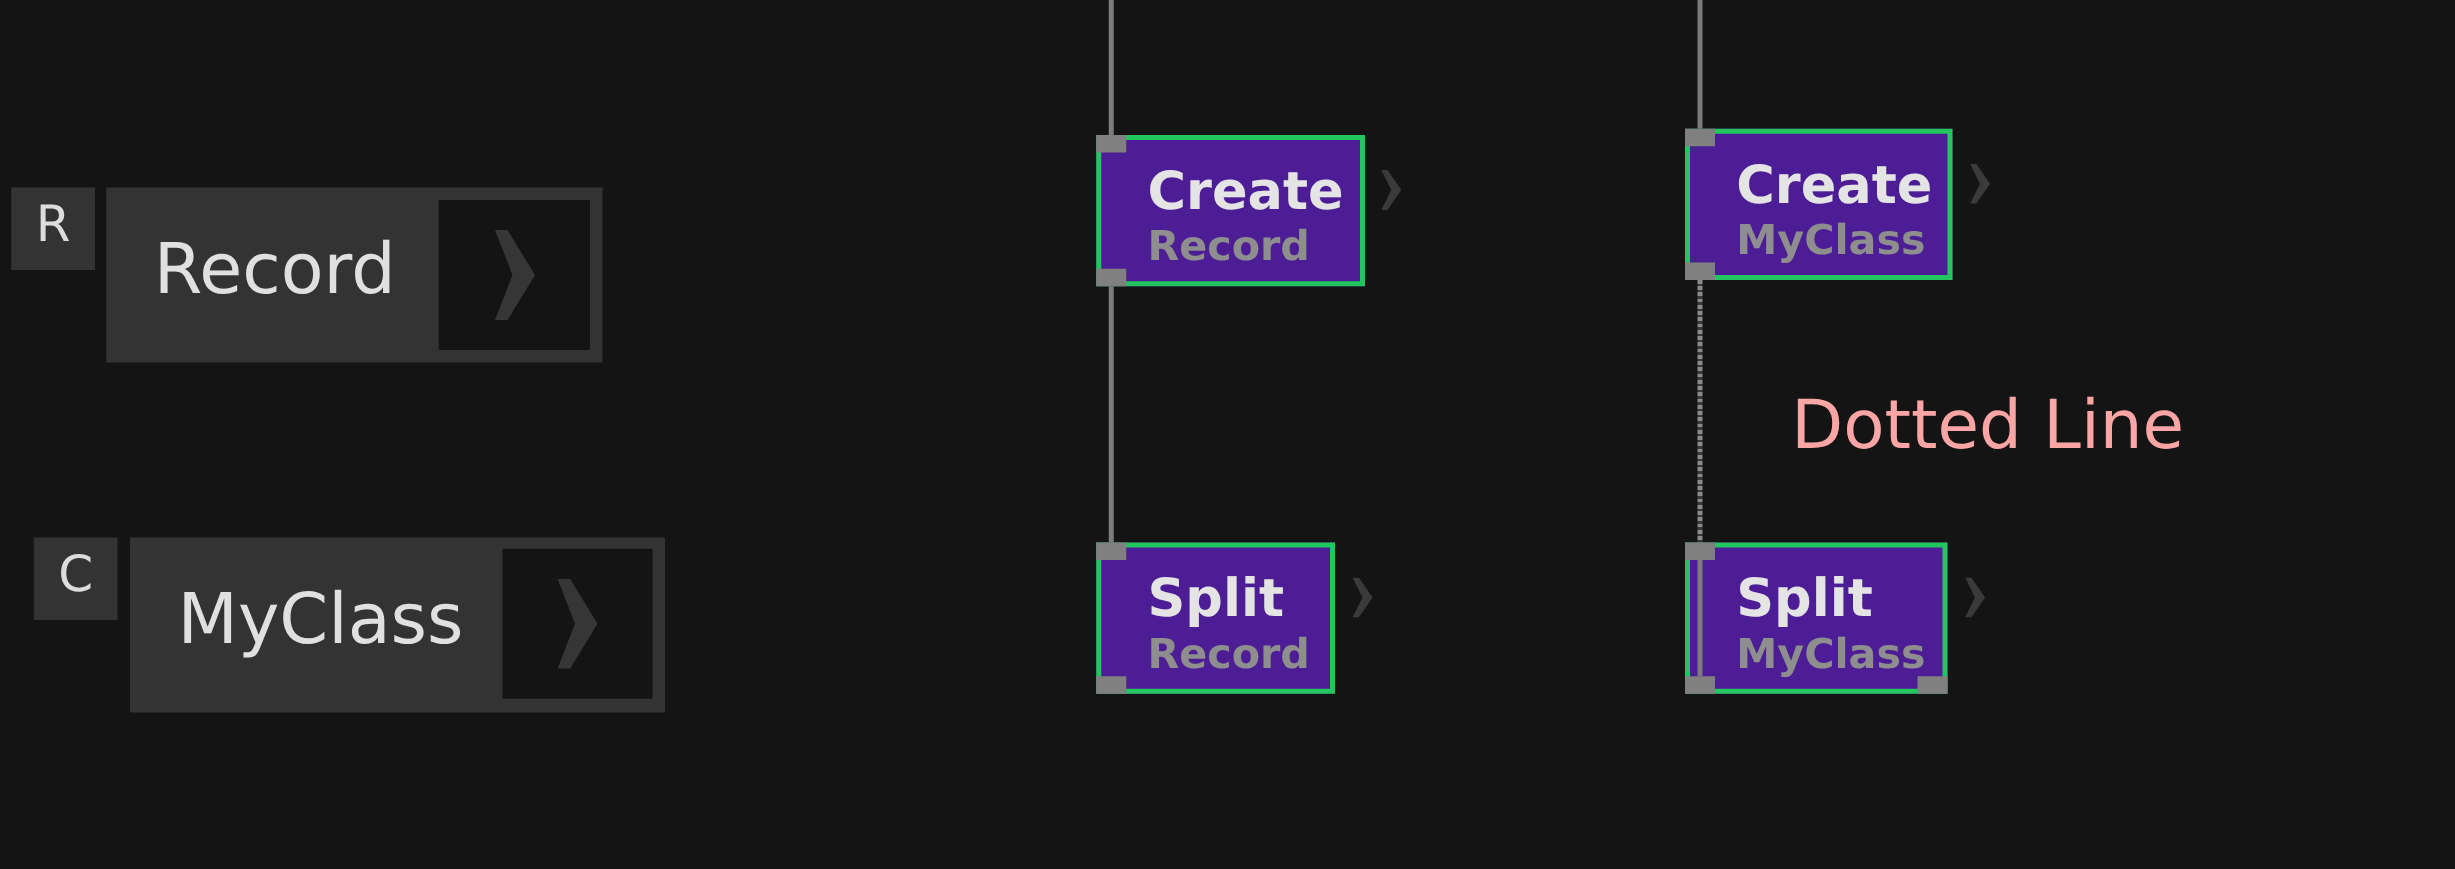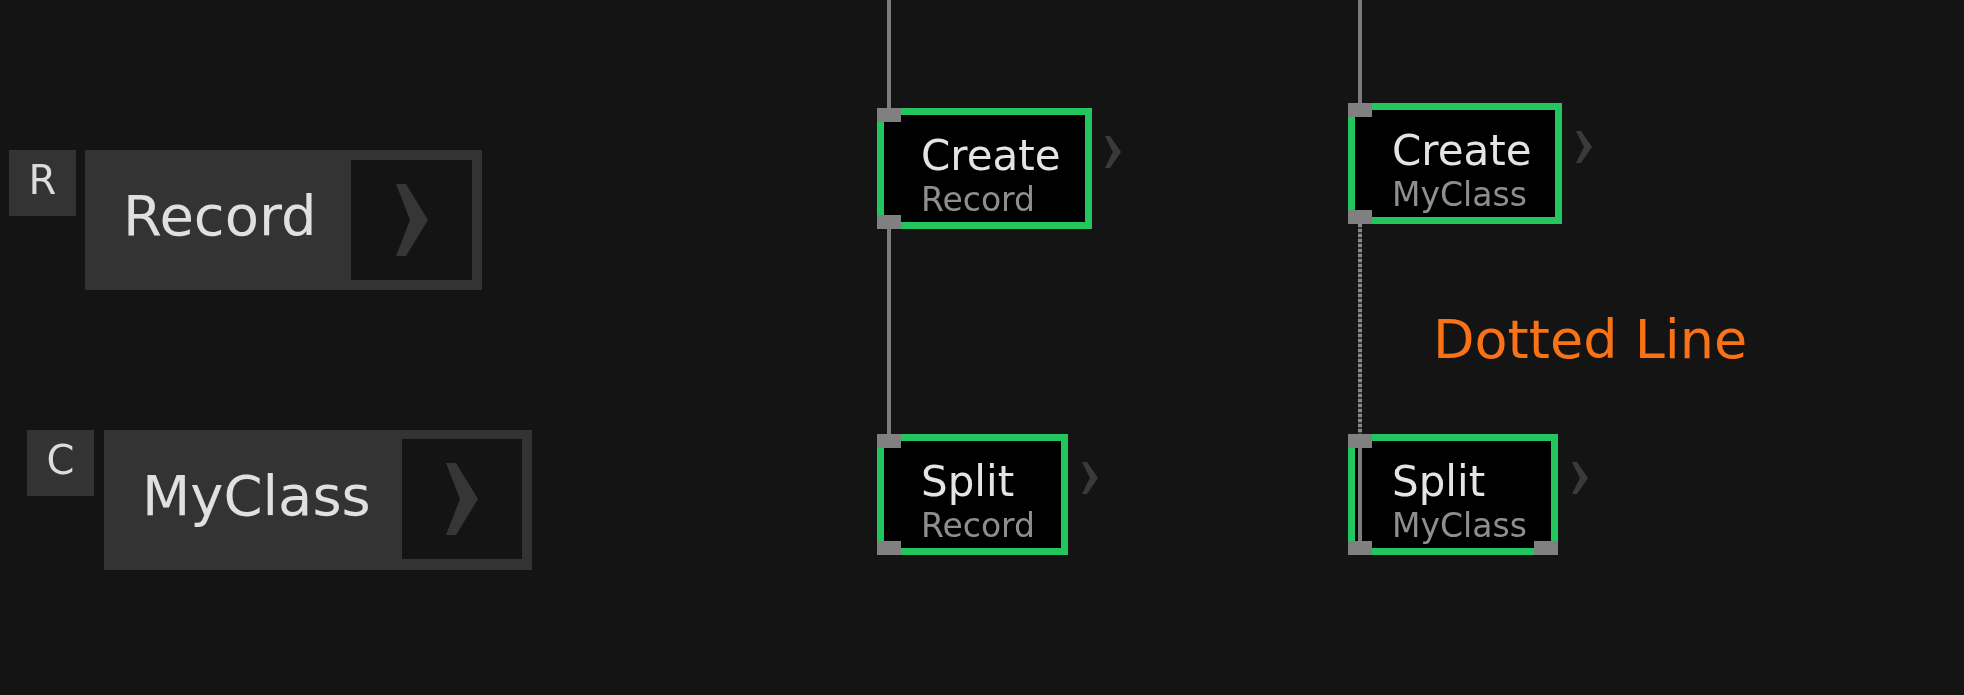--- a/index.html
+++ b/index.html
@@ -26,43 +26,44 @@
       color: #e0e0e0;
       font-size: 56px;
       line-height: 1;
       white-space: nowrap;
     }
     .big-expand {
       background: #141414;
       display: flex; align-items: center; justify-content: center;
     }
     .node {
-      background: #000000;
-      border: 7px solid #22c55e;
+      background: #4c1d95;
+      border: 4px solid #22c55e;
+      font-weight: bold;
     }
     .node-title {
       color: #e4e4e4;
       font-size: 42px;
       line-height: 1;
       white-space: nowrap;
     }
     .node-sub {
       color: #8e8e8e;
       font-size: 33px;
       line-height: 1;
       white-space: nowrap;
     }
     .handle { background: #808080; }
     .wire { background: #7c7c7c; }
     .wire-dotted {
       background: repeating-linear-gradient(to bottom, #8a8a8a 0 3px, #3a3a3a 3px 5px);
     }
     .chev { display: block; }
     .annot {
-      color: #f97316;
+      color: #fca5a5;
       font-size: 54px;
       line-height: 1;
       white-space: nowrap;
     }
   </style>
 </head>
 <body>
 
 <div class="abs tag" style="left:9px; top:150px; width:67px; height:66px;">
   <span>R</span>

